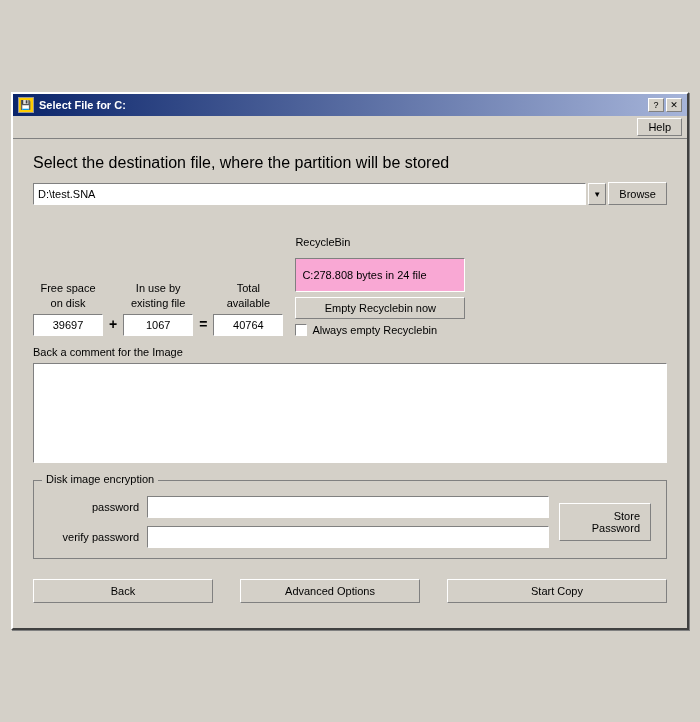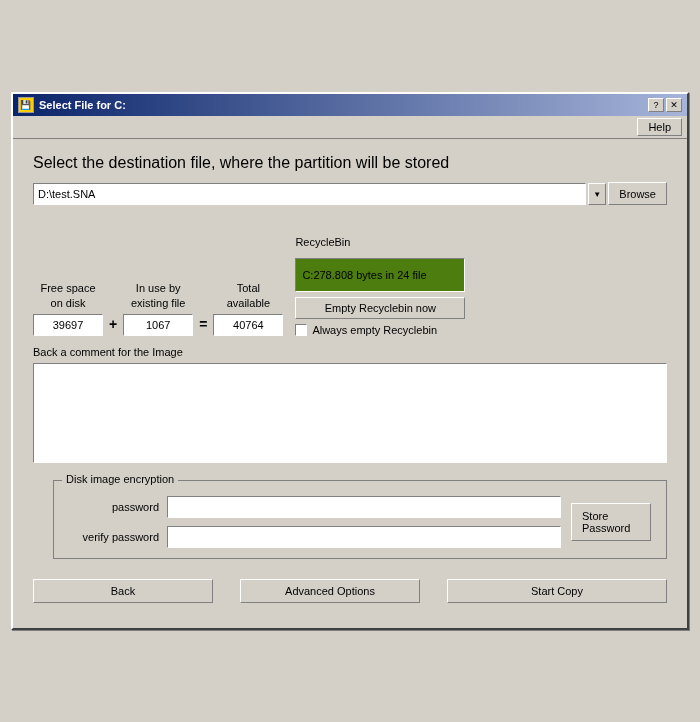--- a/index.html
+++ b/index.html
@@ -166,21 +166,21 @@
 
     .equals {
       font-size: 14px;
       font-weight: bold;
       margin-top: 20px;
     }
 
     .recyclebin-value {
       border: 1px solid;
       border-color: #808080 #ffffff #ffffff #808080;
-      background: #4d7c0f;
+      background: #f9a8d4;
       padding: 16px 6px;
       font-size: 11px;
       height: 22px;
       min-width: 170px;
       display: flex;
       align-items: center;
     }
 
     .empty-recyclebin-btn {
       background: #d4d0c8;
@@ -226,21 +226,20 @@
       font-family: inherit;
       resize: none;
       margin-bottom: 15px;
     }
 
     .encryption-group {
       border: 1px solid #808080;
       padding: 10px 15px;
       margin-bottom: 15px;
       position: relative;
-      margin-left: 20px;
     }
 
     .encryption-legend {
       position: absolute;
       top: -8px;
       left: 8px;
       background: #d4d0c8;
       padding: 0 4px;
       font-size: 11px;
       color: #000;
@@ -285,22 +284,22 @@
     }
 
     .store-password-btn {
       background: #d4d0c8;
       border: 1px solid;
       border-color: #ffffff #808080 #808080 #ffffff;
       padding: 6px 10px;
       cursor: pointer;
       font-size: 11px;
       font-family: inherit;
-      width: 80px;
-      text-align: left;
+      width: 92px;
+      text-align: right;
       align-self: center;
     }
 
     .bottom-buttons {
       display: flex;
       gap: 12px;
       justify-content: space-between;
       padding: 5px 0 10px 0;
     }
 

